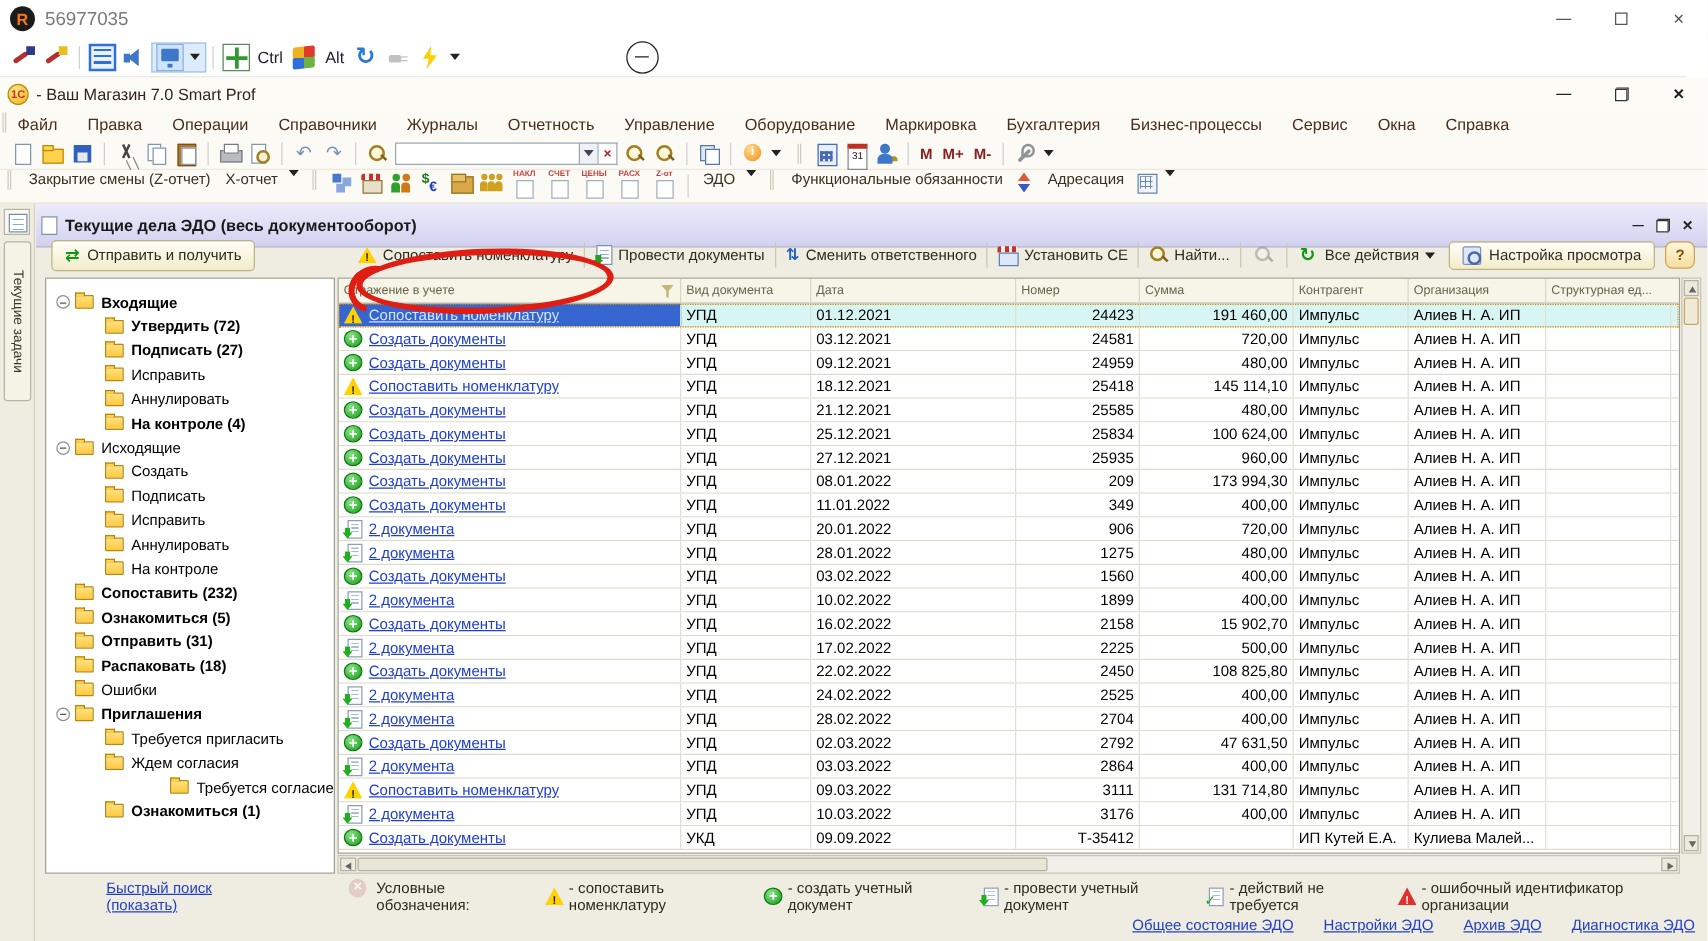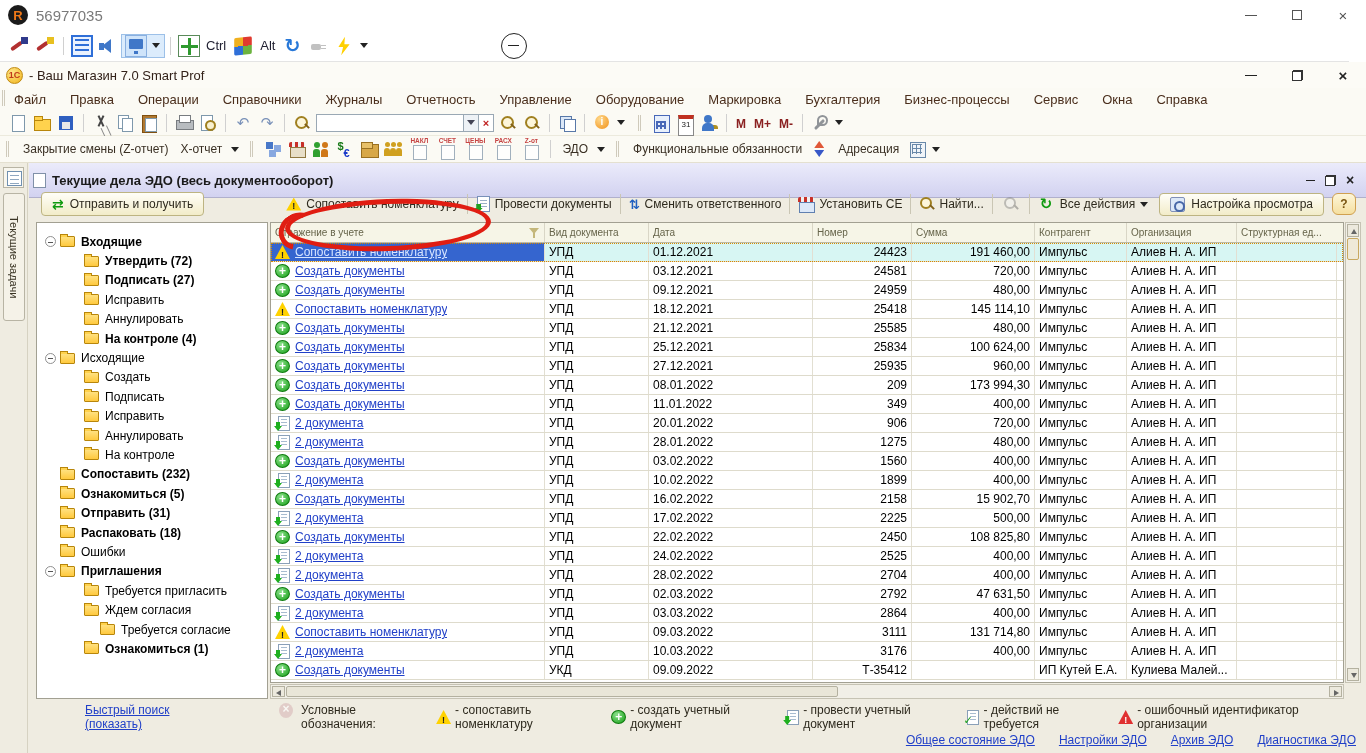--- a/index.html
+++ b/index.html
@@ -93,21 +93,21 @@
   .m-label { font-weight:bold; color:#8a2020; font-size:12px; margin:0 4px; }
   .ti-wrench::before { content:""; position:absolute; left:3px; top:10px; width:13px; height:3px; background:#909498; transform:rotate(-45deg); border-radius:2px; }
   .ti-wrench::after { content:""; position:absolute; right:2px; top:2px; width:7px; height:7px; border:2px solid #909498; border-radius:50% 50% 50% 0; }
   .search-combo { display:flex; align-items:center; margin:0 2px; }
   .search-input { width:148px; height:18px; border:1px solid #9aa8b4; background:#fff; font-size:12px; padding:0 3px; }
   .combo-btn { width:15px; height:18px; border:1px solid #9aa8b4; border-left:none; background:#eef2f6; display:flex; align-items:center; justify-content:center; }
   .combo-btn .ddarrow { border-top-color:#445; margin:0; }
   .x-btn { width:15px; height:18px; border:1px solid #9aa8b4; border-left:none; background:#fff; color:#c02020; font-weight:bold; font-size:11px; display:flex; align-items:center; justify-content:center; }
 
   
-  .toolbar2 { position:absolute; left:0; top:136px; width:1366px; height:27px; background:#fbfaf4; border-bottom:1px solid #e4e0d0; display:flex; align-items:center; padding-left:6px; font-size:12px; color:#3a3024; }
+  .toolbar2 { position:absolute; left:0; top:136px; width:1366px; height:27px; background:#fbfaf4; border-bottom:1px solid #e4e0d0; display:flex; padding-left:6px; font-size:12px; color:#3a3024; }
   .flat-label { margin:0 6px; }
   .ci { width:20px; height:20px; position:relative; display:inline-block; margin:0 2px; }
   .ci-blocks::before { content:""; position:absolute; left:3px; top:3px; width:7px; height:7px; background:#4878c8; box-shadow:8px 3px 0 #88a8e0, 3px 8px 0 #88a8e0; }
   .ci-store::before { content:""; position:absolute; left:2px; top:3px; width:16px; height:5px; background:repeating-linear-gradient(90deg,#c83028 0 3px,#f0f0f0 3px 6px); border-radius:2px 2px 0 0; }
   .ci-store::after { content:""; position:absolute; left:3px; top:8px; width:14px; height:9px; background:#e8dfc8; border:1px solid #907840; }
   .ci-people::before { content:""; position:absolute; left:3px; top:3px; width:6px; height:6px; border-radius:50%; background:#30a030; box-shadow:8px 0 0 #d07818; }
   .ci-people::after { content:""; position:absolute; left:2px; top:10px; width:7px; height:8px; border-radius:3px 3px 0 0; background:#30a030; box-shadow:8px 0 0 #d07818; }
   .ci-money::before { content:"$"; position:absolute; left:2px; top:1px; color:#1a7a1a; font-weight:bold; font-size:11px; }
   .ci-money::after { content:"€"; position:absolute; left:8px; top:8px; color:#1a3ac8; font-weight:bold; font-size:11px; }
   .ci-box::before { content:""; position:absolute; left:2px; top:5px; width:16px; height:12px; background:#d8a848; border:1px solid #9a7020; }
@@ -589,21 +589,21 @@
           <span class="folder"></span>
           <span>Требуется пригласить</span>
         </div>
 
         <div class="tree-item" style="padding-left: 32px;">
           <span class="expander"></span>
           <span class="folder"></span>
           <span>Ждем согласия</span>
         </div>
 
-        <div class="tree-item" style="padding-left: 48px;">
+        <div class="tree-item" style="padding-left: 48px; justify-content: flex-end;">
           <span class="expander"></span>
           <span class="folder"></span>
           <span>Требуется согласие</span>
         </div>
 
         <div class="tree-item bold" style="padding-left: 32px;">
           <span class="expander"></span>
           <span class="folder"></span>
           <span>Ознакомиться (1)</span>
         </div>

